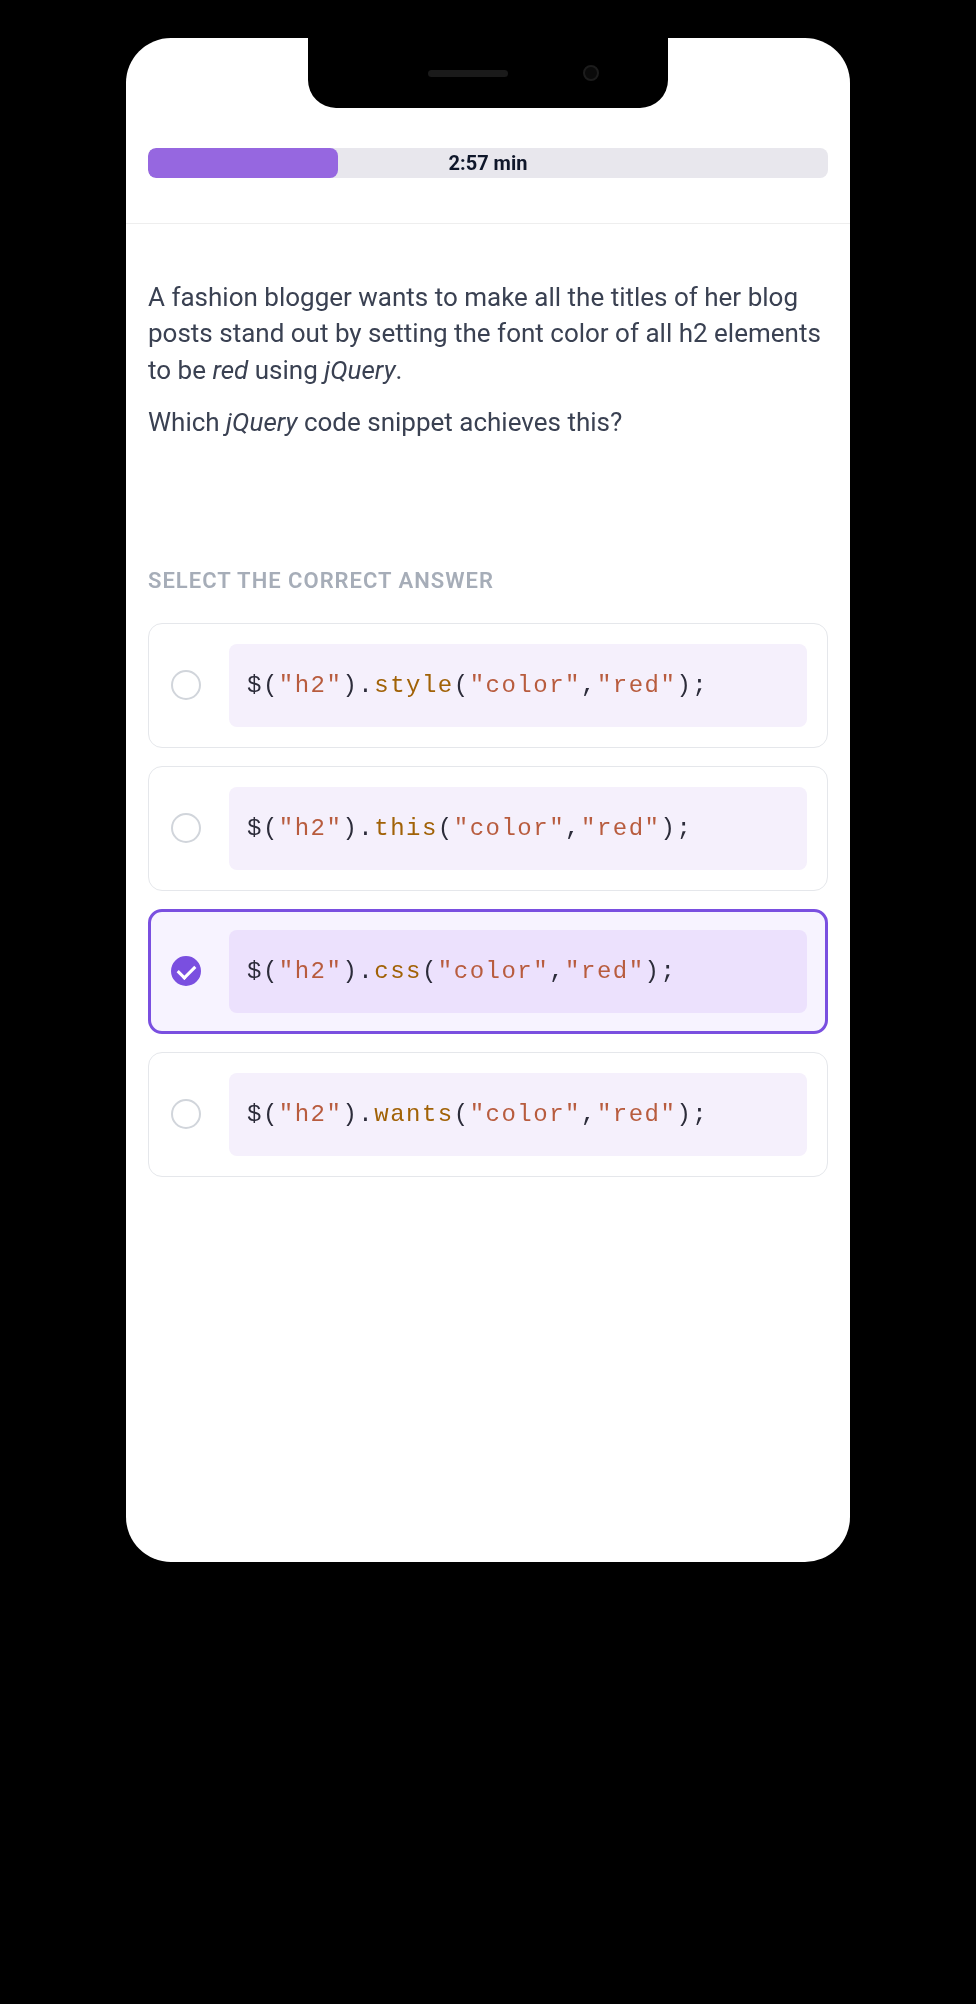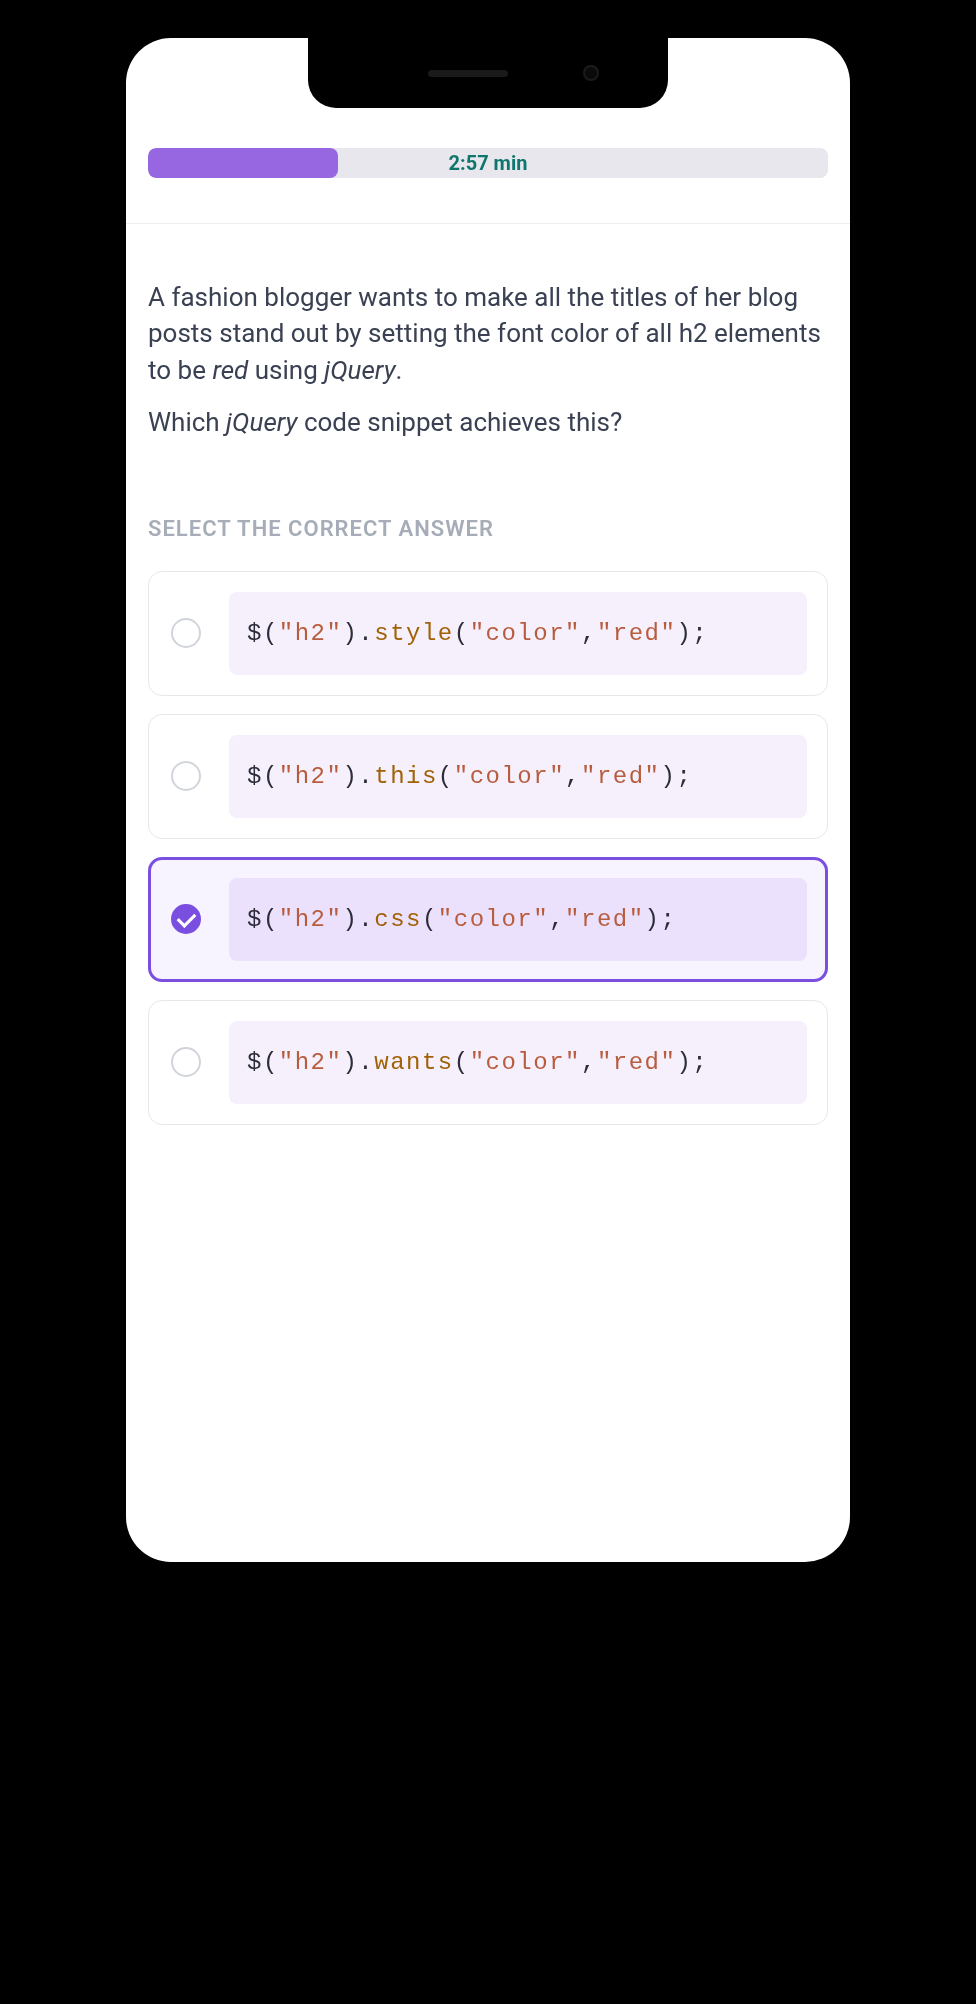--- a/index.html
+++ b/index.html
@@ -84,51 +84,52 @@
       background: #9667e0;
       border-radius: 8px;
     }
     .progress-text {
       position: relative;
       z-index: 1;
       text-align: center;
       line-height: 30px;
       font-weight: 700;
       font-size: 20px;
-      color: #0f766e;
+      color: #0f172a;
     }
     .divider {
       height: 1px;
       background: #eee;
       margin: 0 -22px 55px -22px;
     }
     .question-text {
       font-size: 26px;
       line-height: 1.4;
       color: #3a4152;
       margin-bottom: 16px;
     }
     .question-text em {
       font-style: italic;
     }
     .question-prompt {
       font-size: 26px;
       line-height: 1.4;
       color: #3a4152;
-      margin-bottom: 75px;
+      margin-bottom: 111px;
     }
     .question-prompt em {
       font-style: italic;
     }
     .select-label {
       font-size: 22px;
       font-weight: 600;
       color: #a6adb8;
       letter-spacing: 1px;
       margin-bottom: 30px;
+      margin-top: 16px;
     }
     .answers {
       display: flex;
       flex-direction: column;
       gap: 18px;
     }
     .answer-option {
       border: 1px solid #e5e7eb;
       border-radius: 14px;
       padding: 20px 20px 20px 22px;

